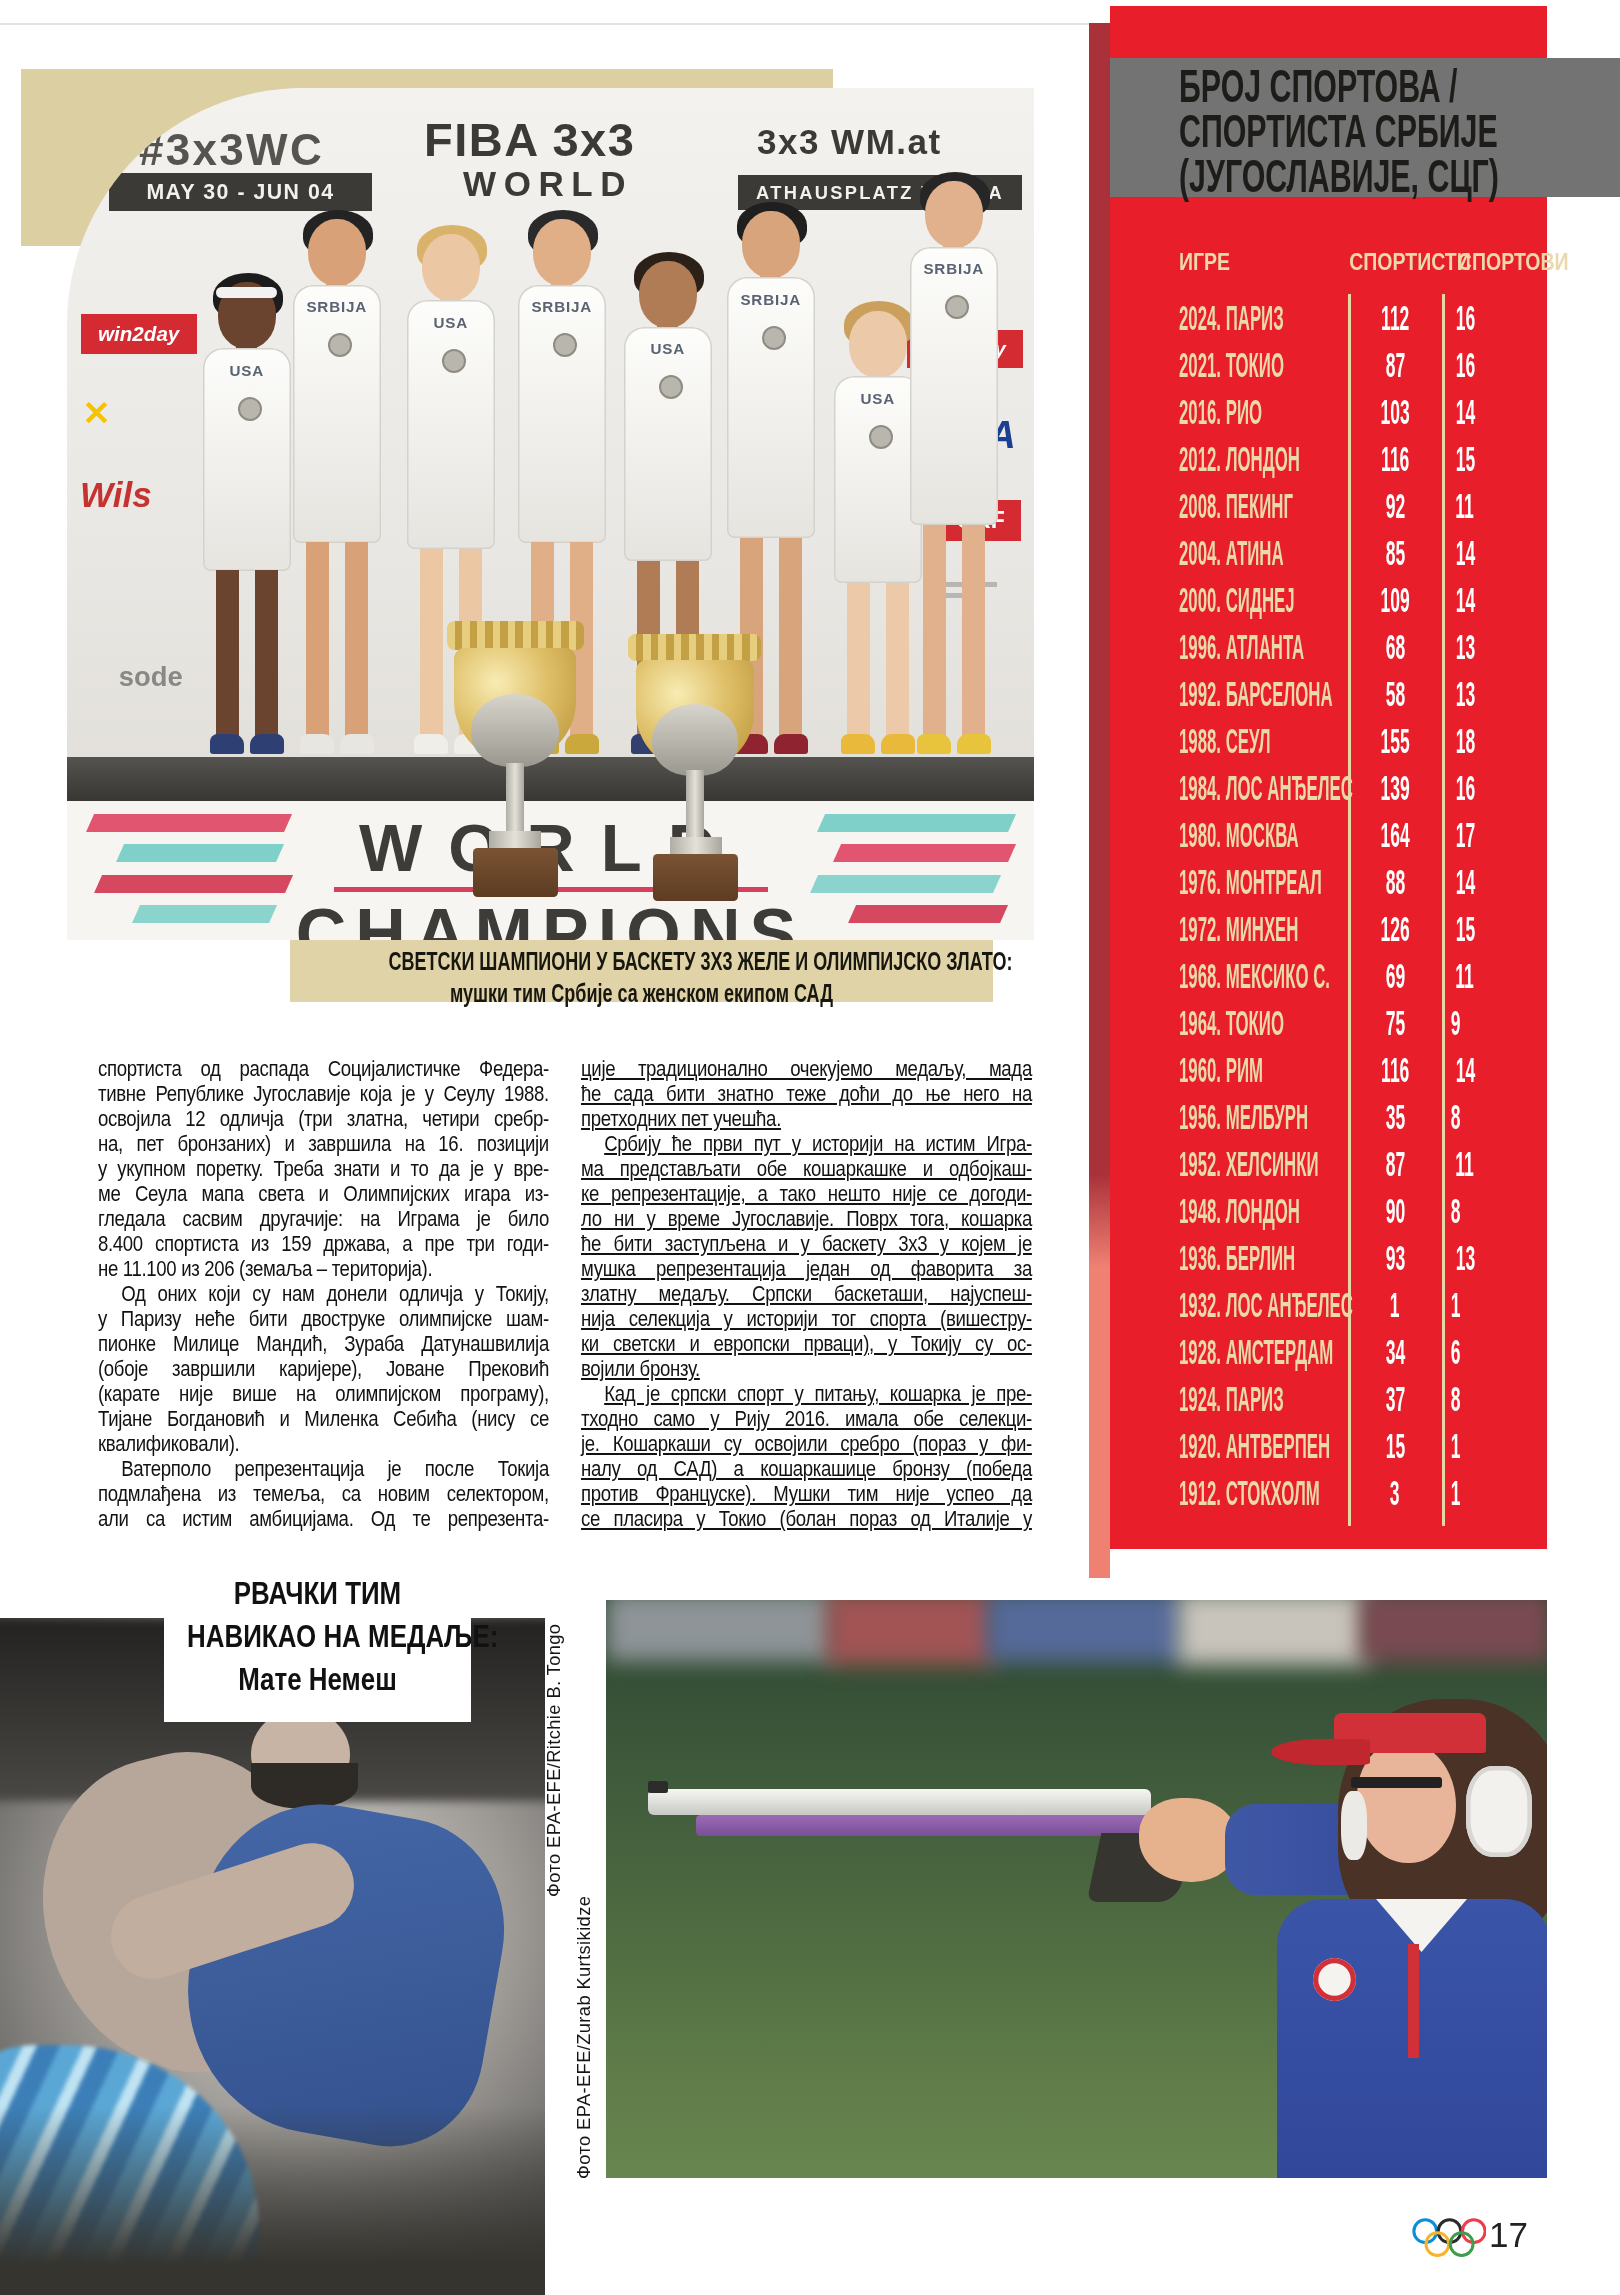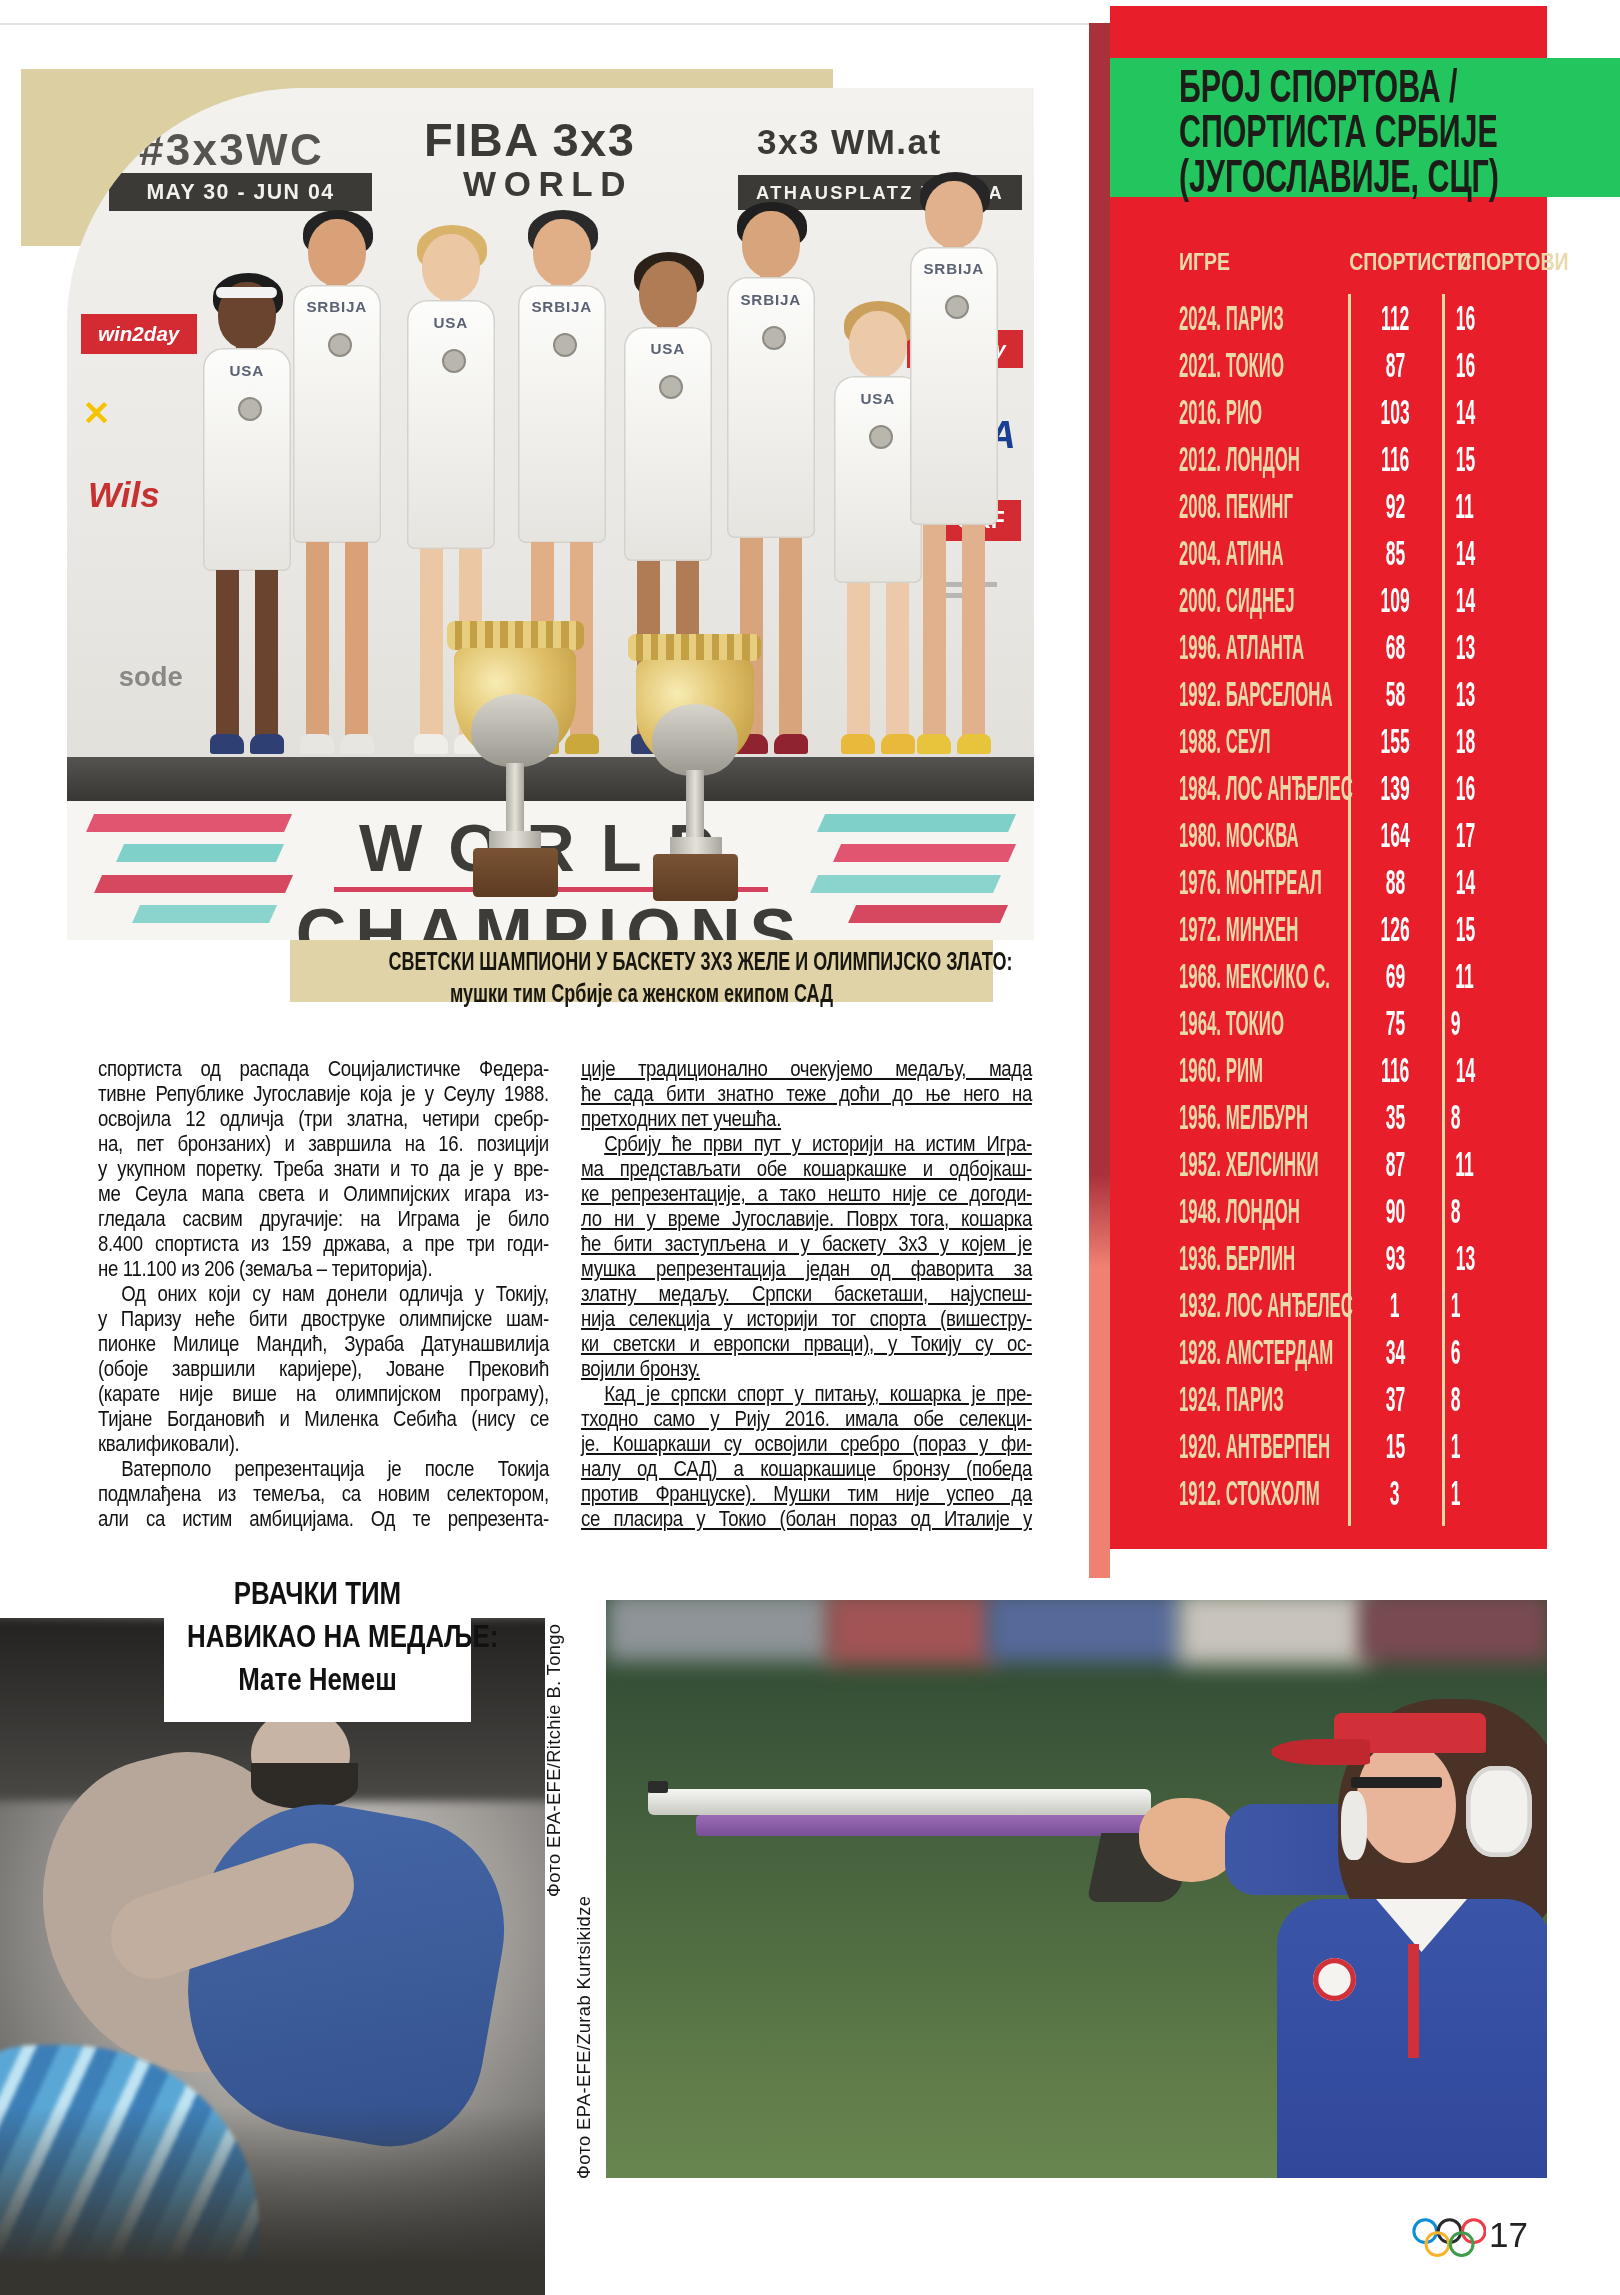--- a/index.html
+++ b/index.html
@@ -51,21 +51,21 @@
 
   
   .hero-cap{left:290px;top:940px;width:703px;height:62px;background:#e0d3a8;text-align:center;}
   .hero-cap .l1{margin-top:6.9px;font-size:25px;font-weight:bold;color:#17170f;transform:scaleX(.72);transform-origin:center;white-space:nowrap;}
   .hero-cap .l2{margin-top:3px;font-size:25px;font-weight:bold;color:#17170f;transform:scaleX(.72);transform-origin:center;white-space:nowrap;}
 
   
   .stripe{left:1089px;top:23px;width:20.6px;height:1555px;
           background:linear-gradient(180deg,#a93139 0%,#a93139 74%,#ef8173 80%,#ef8173 100%);}
   .red-panel{left:1110px;top:6.1px;width:437px;height:1543px;background:#e81f2b;}
-  .tan-band{left:1110px;top:58px;width:510px;height:139px;background:#22c55e;}
+  .tan-band{left:1110px;top:58px;width:510px;height:139px;background:#737373;}
   .sb-title{position:absolute;left:69px;top:6.1px;font-size:46px;font-weight:bold;color:#1d1c18;line-height:45px;}
   .sb-title .tl{display:block;transform:scaleX(.66);transform-origin:0 50%;white-space:nowrap;}
   .t-head{position:absolute;top:242px;width:437px;height:30.5px;font-size:24.4px;font-weight:bold;color:#ead9ab;}
   .t-head .h1{position:absolute;left:69px;}
   .t-head .h2{position:absolute;left:224px;width:96px;text-align:center;}
   .t-head .h3{position:absolute;left:334px;width:95px;text-align:center;}
   .t-head span span{display:inline-block;transform:scaleX(.8);transform-origin:0 50%;white-space:nowrap;}
   .t-head .h2 span,.t-head .h3 span{transform-origin:center;}
   .divider{position:absolute;width:3px;background:#e6d7a9;top:288px;height:1232px;}
   .d1{left:238px;} .d2{left:332px;}
@@ -120,21 +120,21 @@
   <div class="abs hero">
     <div class="abs banner-hash">#3x3WC</div>
     <div class="abs date-box">MAY 30 - JUN 04</div>
     <div class="abs fiba">FIBA 3x3</div>
     <div class="abs fiba2">WORLD</div>
     <div class="abs wmat">3x3 WM.at</div>
     <div class="abs vienna-box">ATHAUSPLATZ VIENNA</div>
 
     <div class="sp sp-box" style="left:13.7px;top:226px;width:116px;height:40px;font-size:20.6px;line-height:40px;">win2day</div>
     <div class="sp" style="left:15.2px;top:305px;font-size:34px;font-weight:bold;color:#f5c400;">✕</div>
-    <div class="sp" style="left:21px;top:387px;font-size:35px;font-weight:bold;font-style:italic;color:#c5322f;">Wils</div>
+    <div class="sp" style="left:13px;top:387px;font-size:35px;font-weight:bold;font-style:italic;color:#c5322f;">Wils</div>
     <div class="sp" style="left:13.7px;top:573px;font-size:27.4px;font-weight:bold;color:#8a8885;margin-left:38px;">sode</div>
     <div class="sp" style="left:17px;top:669px;font-size:17px;font-weight:bold;color:#6a6864;">GLOBAL-P</div>
     <div class="sp" style="left:15.2px;top:756px;font-size:20.6px;font-weight:bold;color:#c5322f;">Knauber No</div>
     <div class="sp" style="left:29px;top:844px;font-size:20.6px;font-weight:bold;color:#4a4846;">kronehit</div>
     <div class="sp sp-box" style="left:840px;top:242px;width:116px;height:38px;font-size:20.6px;line-height:38px;">win2day</div>
     <div class="sp" style="left:860px;top:326px;font-size:38px;font-weight:bold;font-style:italic;color:#1a3f93;">VISA</div>
     <div class="sp sp-box" style="left:873px;top:412px;width:81px;height:41px;font-size:23px;line-height:41px;font-style:normal;">ORF</div>
     <div class="greyline" style="left:861px;top:494px;width:69px;"></div>
     <div class="greyline" style="left:861px;top:505px;width:53px;"></div>
     <div class="sp" style="left:870px;top:741px;font-size:18.3px;font-weight:bold;color:#c5322f;line-height:20px;text-align:center;">

